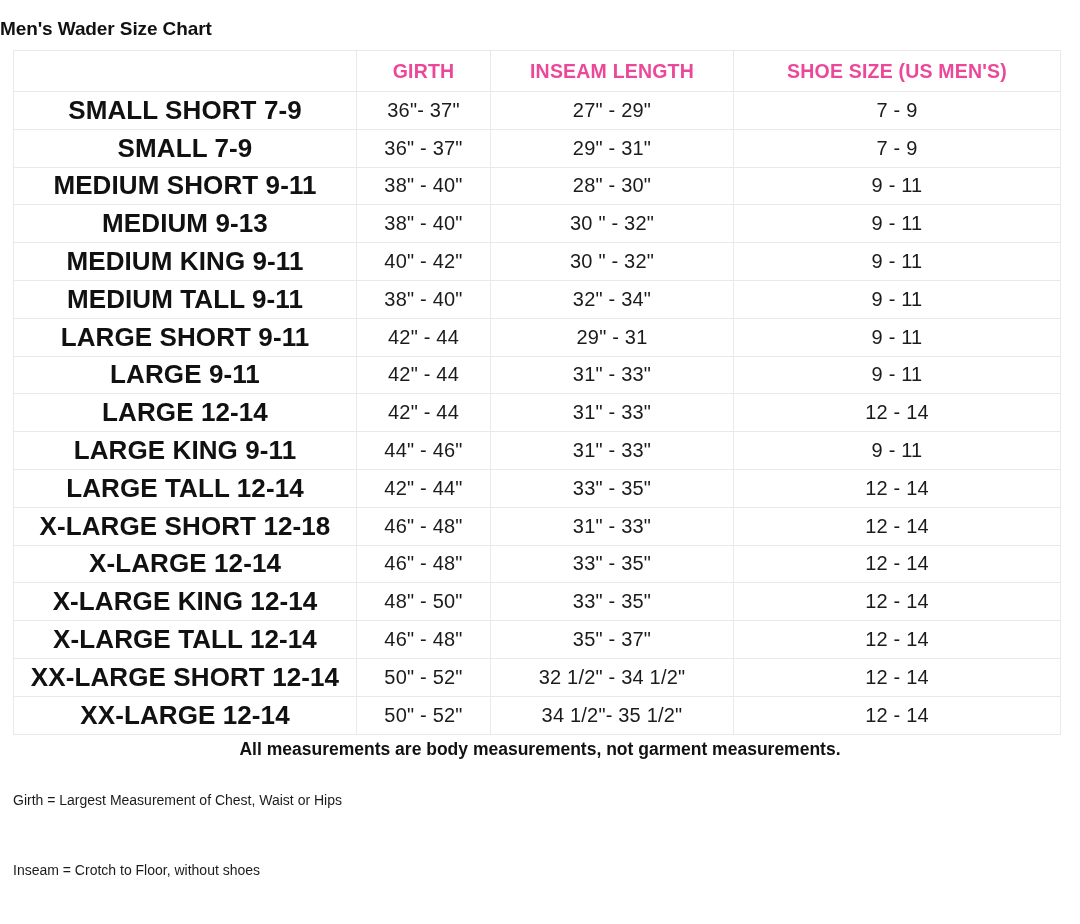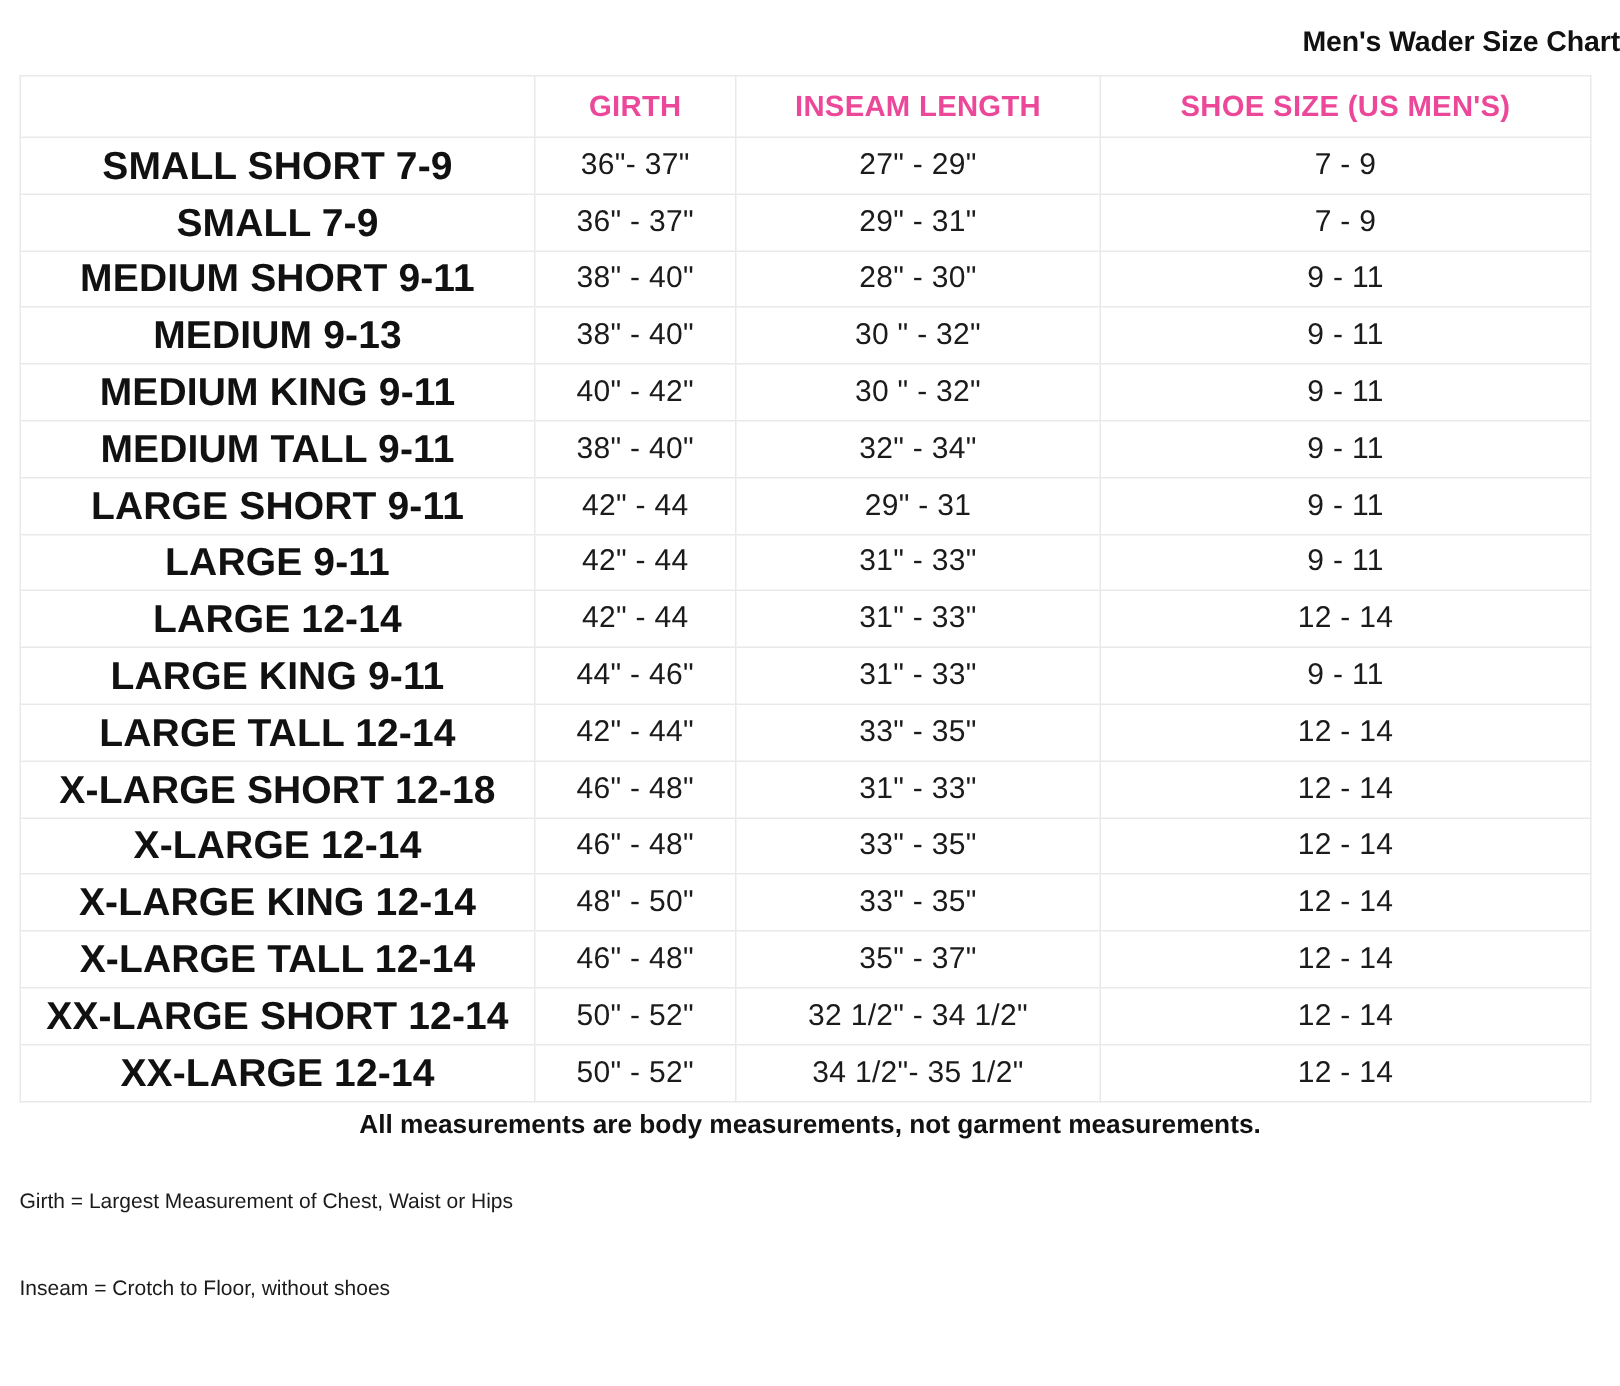--- a/index.html
+++ b/index.html
@@ -18,21 +18,21 @@
 
   .page {
     position: relative;
     width: 1080px;
     height: 924px;
     box-sizing: border-box;
   }
 
   
   .chart-title {
-    text-align: right;
+    text-align: left;
     font-size: 19px;
     font-weight: bold;
     letter-spacing: -0.1px;
     color: #111111;
     padding-top: 18px;
     line-height: 22px;
   }
 
   
   .table-wrap {
@@ -98,21 +98,21 @@
   }
 
   .note-line {
     font-size: 14px;
     font-weight: 400;
     color: #1b1b1b;
     margin-left: 13px;
     line-height: 22px;
   }
   .note-line.first { margin-top: 30px; }
-  .note-line.second { margin-top: 36px; }
+  .note-line.second { margin-top: 48px; }
 </style>
 </head>
 <body>
 
 <div class="page">
 
   <div class="chart-title">Men's Wader Size Chart</div>
 
   <div class="table-wrap">
     <table class="size-chart">

